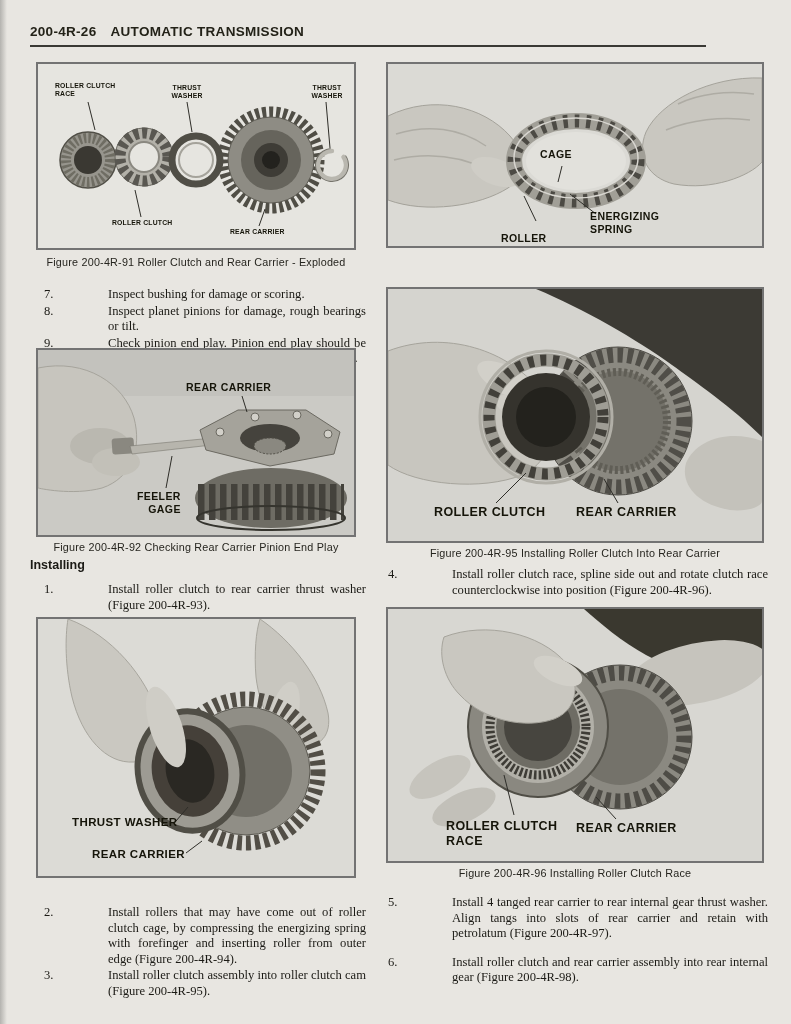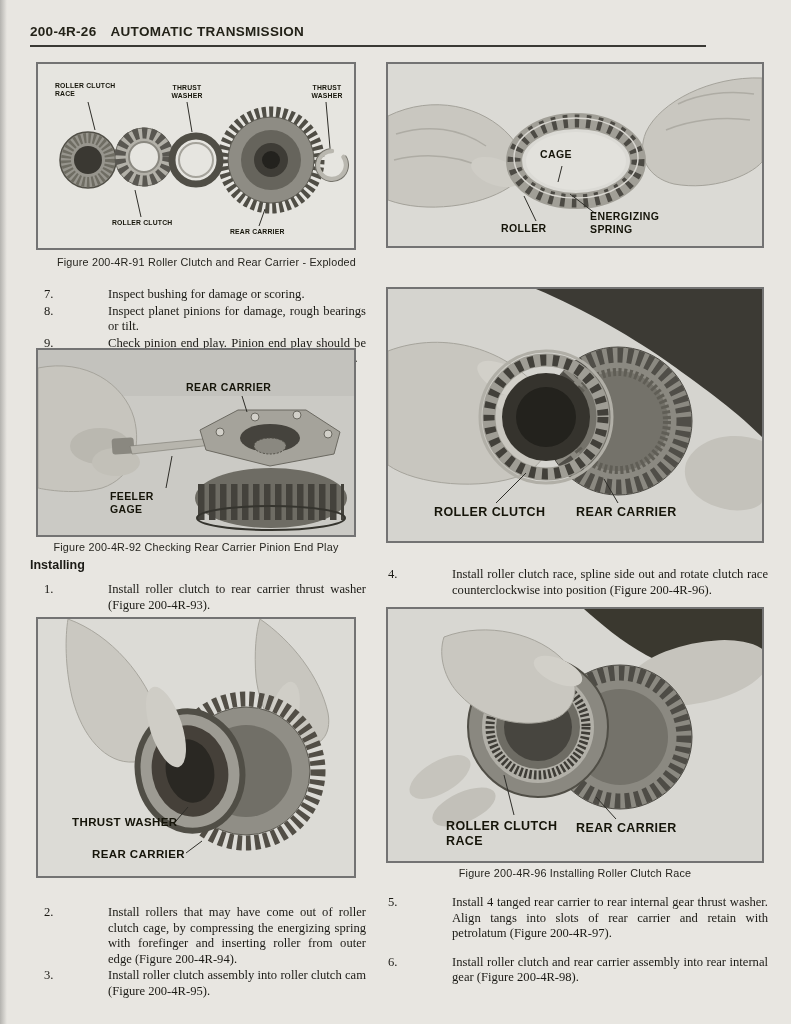--- a/index.html
+++ b/index.html
@@ -81,21 +81,21 @@
     </svg>
     <span class="figlabel s65" style="left:17px;top:18px;">ROLLER CLUTCH
 RACE</span>
     <span class="figlabel s65 ctr" style="left:128px;top:20px;width:42px;">THRUST
 WASHER</span>
     <span class="figlabel s65 ctr" style="left:268px;top:20px;width:42px;">THRUST
 WASHER</span>
     <span class="figlabel s65" style="left:74px;top:155px;">ROLLER CLUTCH</span>
     <span class="figlabel s65" style="left:192px;top:164px;">REAR CARRIER</span>
   </div>
-  <div class="cap" style="left:36px;top:256px;width:320px;text-align:right;">Figure 200-4R-91 Roller Clutch and Rear Carrier - Exploded</div>
+  <div class="cap" style="left:36px;top:256px;width:320px;">Figure 200-4R-91 Roller Clutch and Rear Carrier - Exploded</div>
 
   <div class="figbox" style="left:386px;top:62px;width:378px;height:186px;">
     <svg width="374" height="182" viewBox="0 0 374 182">
       <rect width="374" height="182" fill="#dbdad5"></rect>
       <path d="M0,52 C45,30 95,42 122,72 C138,90 138,112 120,124 C92,142 38,150 0,136 Z" fill="#c9c7c0" stroke="#a4a29a" stroke-width="1"></path>
       <path d="M8,70 C40,60 72,64 98,82" fill="none" stroke="#aeaca4" stroke-width="1.5"></path>
       <path d="M6,96 C40,88 72,92 100,106" fill="none" stroke="#aeaca4" stroke-width="1.5"></path>
       <ellipse cx="108" cy="108" rx="26" ry="13" fill="#cfcdc6" transform="rotate(20 108 108)"></ellipse>
       <path d="M374,14 C322,12 272,38 258,68 C248,92 260,114 286,120 C324,127 362,112 374,98 Z" fill="#c9c7c0" stroke="#a4a29a" stroke-width="1"></path>
       <path d="M290,40 C310,30 340,26 366,30" fill="none" stroke="#aeaca4" stroke-width="1.5"></path>
@@ -103,21 +103,21 @@
 
       <ellipse cx="188" cy="97" rx="62" ry="40" fill="none" stroke="#a19f97" stroke-width="16"></ellipse>
       <ellipse cx="188" cy="97" rx="62" ry="40" fill="none" stroke="#4c4a44" stroke-width="13" stroke-dasharray="4.5 7"></ellipse>
       <ellipse cx="188" cy="97" rx="50" ry="29" fill="#e2e1dc"></ellipse>
       <ellipse cx="188" cy="94" rx="62" ry="40" fill="none" stroke="#d8d6d0" stroke-width="1.5"></ellipse>
       <line class="ln" x1="174" y1="102" x2="170" y2="118"></line>
       <line class="ln" x1="148" y1="157" x2="136" y2="132"></line>
       <line class="ln" x1="208" y1="150" x2="182" y2="130"></line>
     </svg>
     <span class="figlabel s105" style="left:152px;top:84px;">CAGE</span>
-    <span class="figlabel s105" style="left:113px;top:158px;">ROLLER</span>
+    <span class="figlabel s105" style="left:113px;top:168px;">ROLLER</span>
     <span class="figlabel s105" style="left:202px;top:146px;">ENERGIZING
 SPRING</span>
   </div>
 
   <div class="steps" style="left:44px;top:287px;width:322px;">
     <div class="step">
       <span class="num">7.</span>
       <span class="stext">Inspect bushing for damage or scoring.</span>
     </div>
     <div class="step">
@@ -148,21 +148,21 @@
       <circle cx="182" cy="82" r="4" fill="#d2d0c9" stroke="#6b6961"></circle>
       <circle cx="217" cy="67" r="4" fill="#d2d0c9" stroke="#6b6961"></circle>
       <circle cx="259" cy="65" r="4" fill="#d2d0c9" stroke="#6b6961"></circle>
       <circle cx="290" cy="84" r="4" fill="#d2d0c9" stroke="#6b6961"></circle>
       <ellipse cx="232" cy="88" rx="30" ry="14" fill="#45433d"></ellipse>
       <ellipse cx="232" cy="96" rx="16" ry="8" fill="#8a8880" stroke="#504e46" stroke-dasharray="2 1.5"></ellipse>
       <line class="ln" x1="204" y1="46" x2="209" y2="62"></line>
       <line class="ln" x1="128" y1="138" x2="134" y2="106"></line>
     </svg>
     <span class="figlabel s105" style="left:148px;top:31px;">REAR CARRIER</span>
-    <span class="figlabel s105" style="left:72px;top:140px;">FEELER
+    <span class="figlabel s105" style="left:99px;top:140px;text-align:right;">FEELER
 GAGE</span>
   </div>
   <div class="cap" style="left:36px;top:541px;width:320px;">Figure 200-4R-92 Checking Rear Carrier Pinion End Play</div>
 
   <div class="figbox" style="left:386px;top:287px;width:378px;height:256px;">
     <svg width="374" height="252" viewBox="0 0 374 252">
       <rect width="374" height="252" fill="#d5d4cf"></rect>
       <path d="M148,0 L374,0 L374,148 C344,118 306,92 284,76 C248,50 196,20 148,0 Z" fill="#3c3a34"></path>
       <path d="M0,62 C58,40 122,62 152,102 C172,132 166,172 134,186 C94,202 28,196 0,176 Z" fill="#c8c6bf" stroke="#a6a49c" stroke-width="1"></path>
       <ellipse cx="120" cy="92" rx="34" ry="14" fill="#d2d0c9" transform="rotate(28 120 92)"></ellipse>
@@ -182,20 +182,21 @@
         <circle r="57" fill="none" stroke="#42403a" stroke-width="11" stroke-dasharray="6 6.5"></circle>
         <circle r="44" fill="#35332d"></circle>
         <circle r="30" fill="#23221d"></circle>
       </g>
       <line class="ln" x1="108" y1="214" x2="138" y2="184"></line>
       <line class="ln" x1="230" y1="214" x2="216" y2="190"></line>
     </svg>
     <span class="figlabel s12" style="left:46px;top:216px;">ROLLER CLUTCH</span>
     <span class="figlabel s12" style="left:188px;top:216px;">REAR CARRIER</span>
   </div>
+  <div class="cap" style="left:386px;top:547px;width:378px;">Figure 200-4R-95 Installing Roller Clutch Into Rear Carrier</div>
 
   <div class="heading" style="left:30px;top:558px;">Installing</div>
   <div class="steps" style="left:44px;top:582px;width:322px;">
     <div class="step">
       <span class="num">1.</span>
       <span class="stext">Install roller clutch to rear carrier thrust washer (Figure 200-4R-93).</span>
     </div>
   </div>
 
   <div class="steps" style="left:388px;top:567px;width:380px;">

